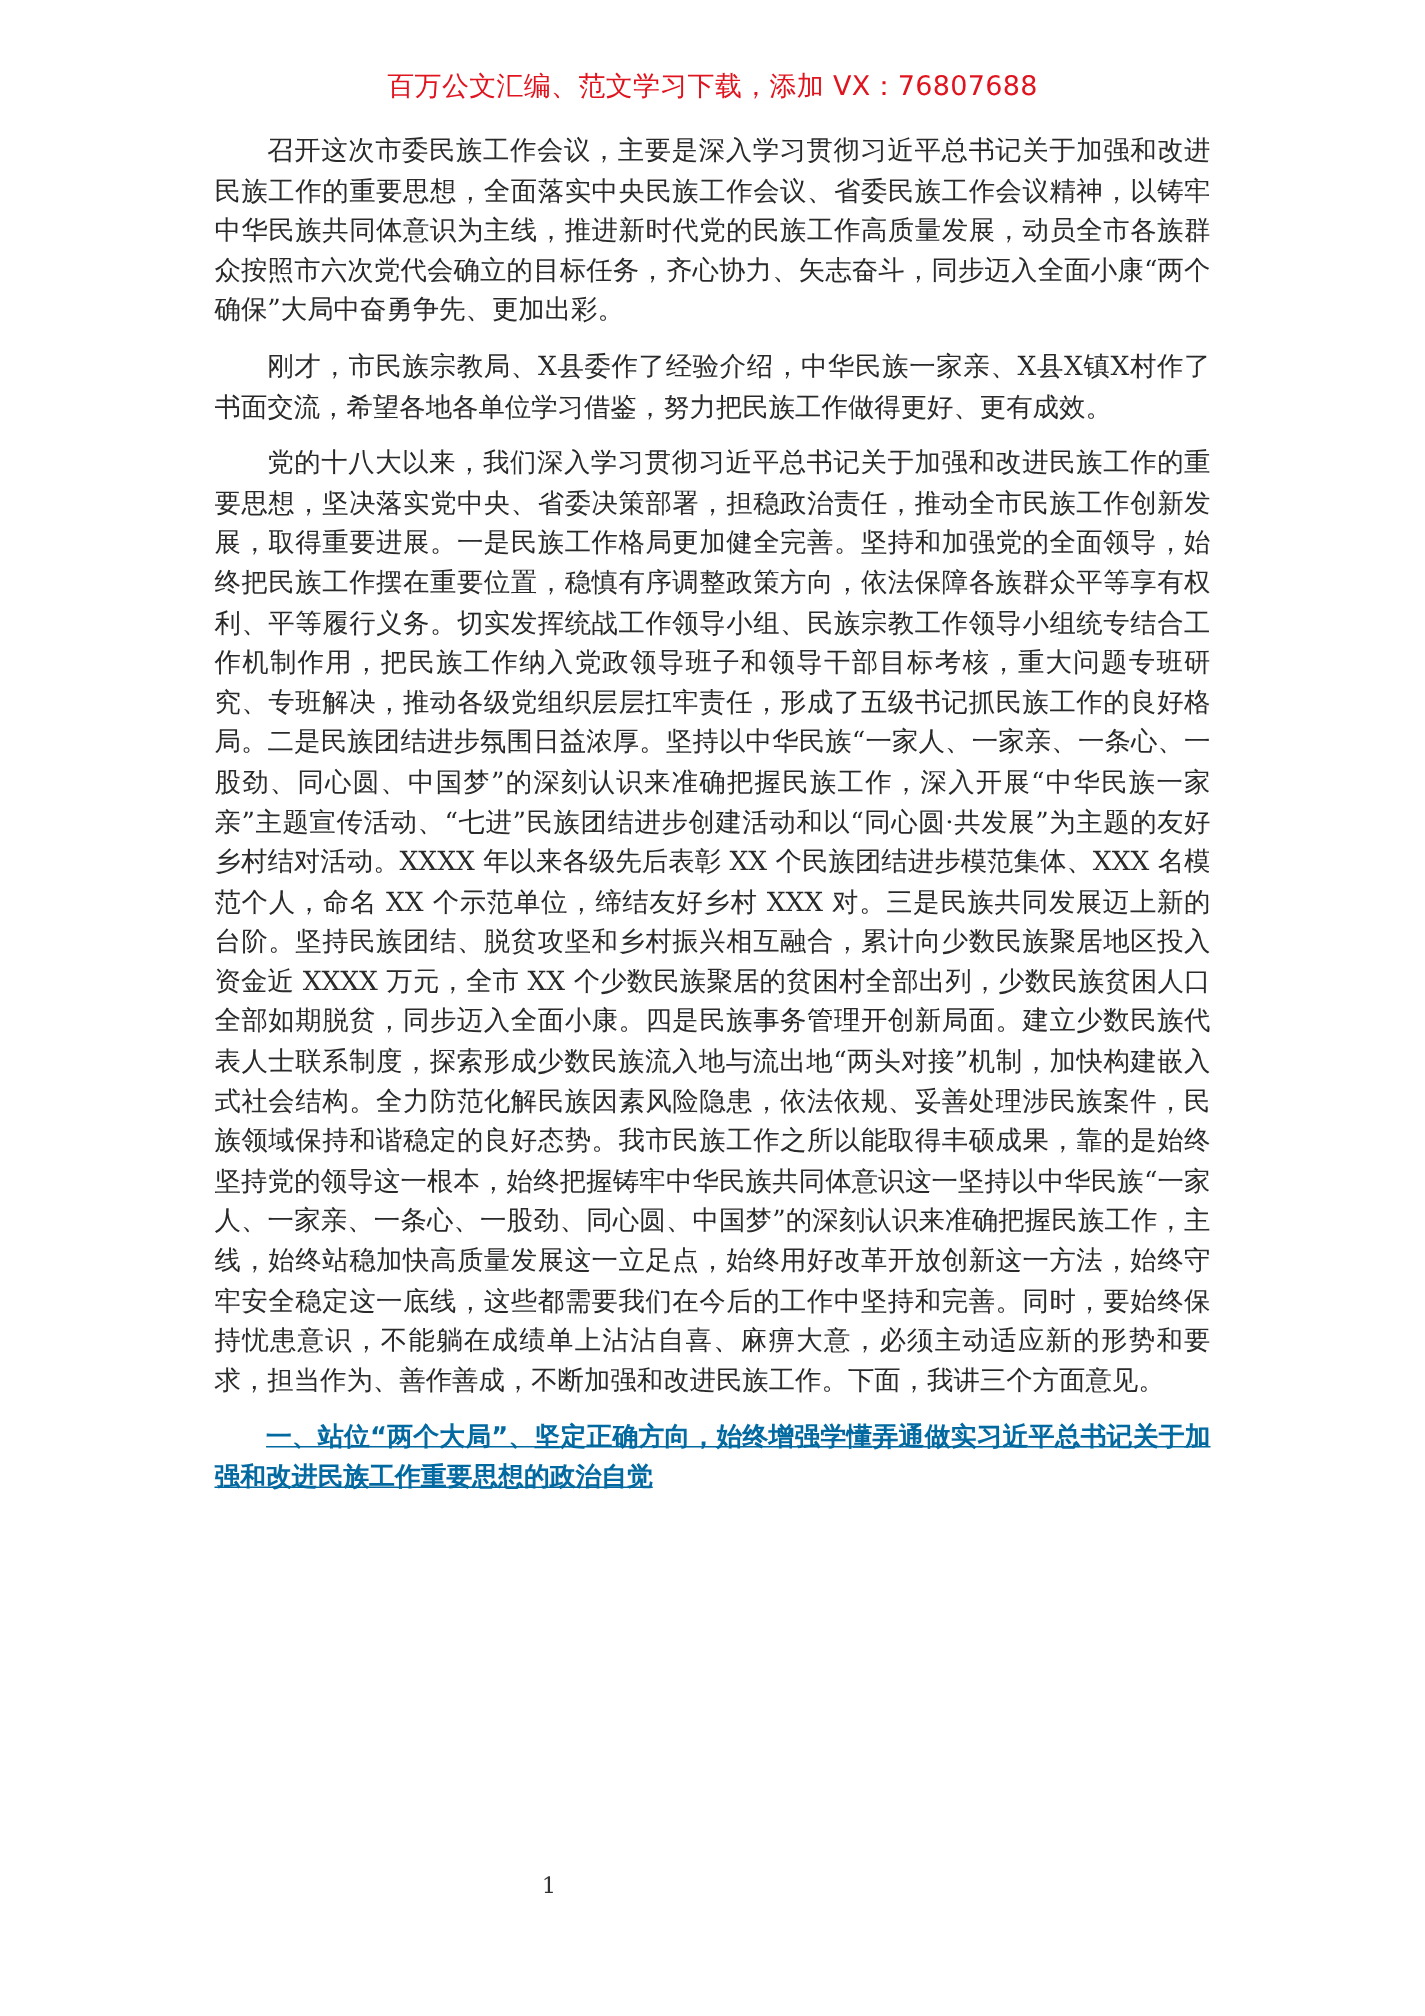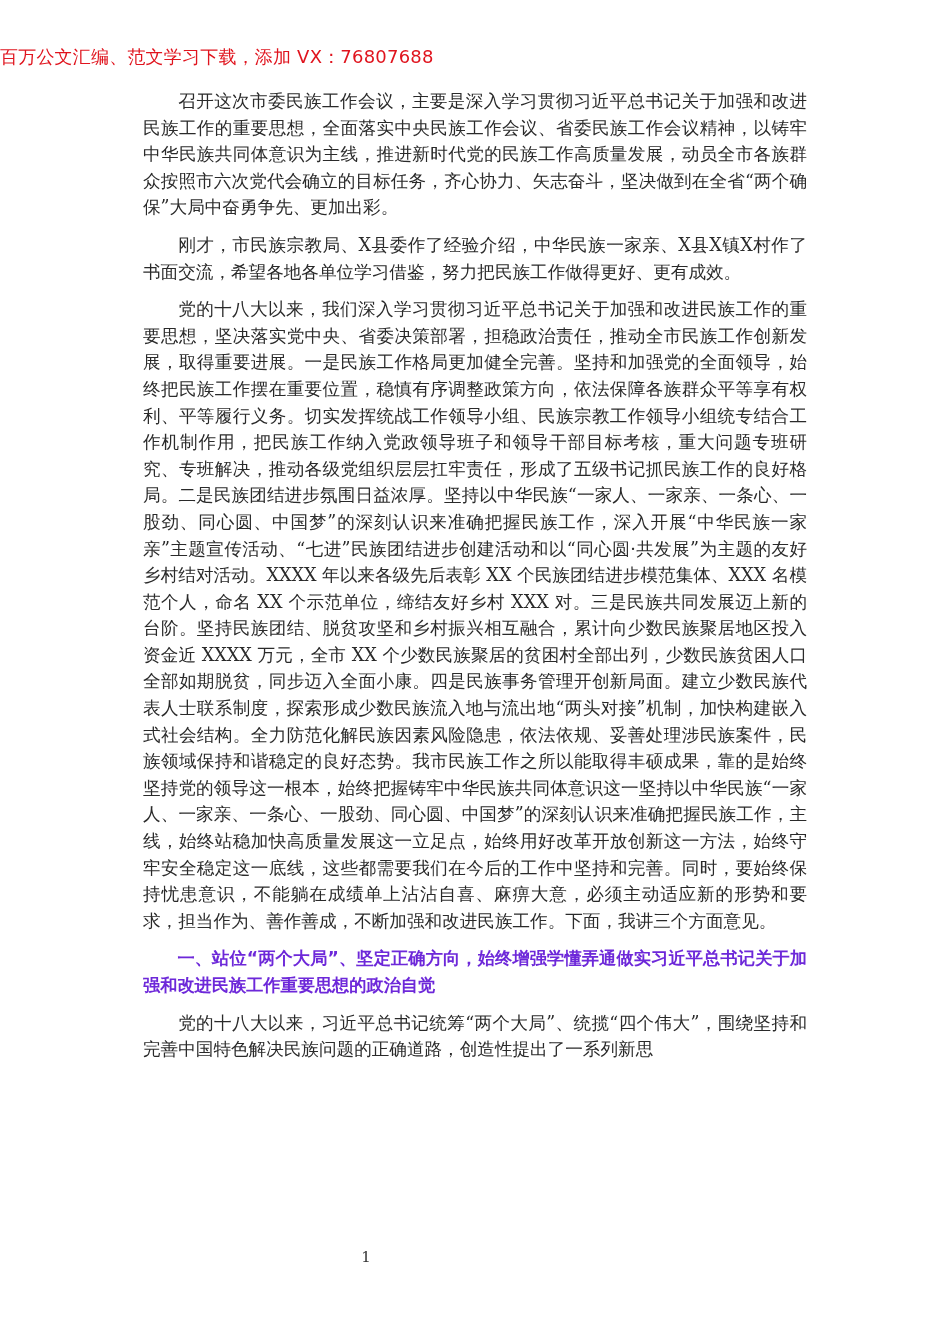--- a/index.html
+++ b/index.html
@@ -1,43 +1,42 @@
 <!DOCTYPE html>
 <html><head>
 <meta charset="utf-8">
 <style>
   html, body { margin: 0; padding: 0; background: #ffffff; }
   body { width: 950px; height: 1344px; position: relative; overflow: hidden; }
   .page { position: absolute; left: 0; top: 0; width: 950px; height: 1344px; background: #ffffff; }
   .header {
-    position: absolute; left: 0; top: 45px; width: 950px; 
+    position: absolute; left: 0; top: 45px; width: 950px; text-align: center;
     color: #e0141e; font-family: "DejaVu Sans", sans-serif; font-size: 18px; letter-spacing: 0.2px;
   }
   .body {
     position: absolute; left: 143px; top: 88px; width: 664px;
     font-family: "DejaVu Serif", serif; font-size: 17.6px; color: #2a2a2a;
     line-height: 26.6px; text-align: justify;
   }
   .body p { margin: 0 0 11px 0; }
   .salute { margin-bottom: 12px !important; }
   .indent { text-indent: 2em; }
-  .heading { font-weight: bold; font-family: "DejaVu Sans", sans-serif; font-size: 17.2px; color: #6d28d9; }
+  .heading { font-weight: bold; font-family: "DejaVu Sans", sans-serif; font-size: 17.2px; color: #0369a1; text-decoration: underline; }
   .page-number {
     position: absolute; left: 360px; top: 1248px; width: 12px; text-align: center;
     font-family: "DejaVu Serif", serif; font-size: 15px; color: #333;
   }
 </style>
 </head>
 <body>
 
 <div class="page">
   <div class="header">百万公文汇编、范文学习下载，添加 VX：76807688</div>
 
   <div class="body">
-    <p class="indent">召开这次市委民族工作会议，主要是深入学习贯彻习近平总书记关于加强和改进民族工作的重要思想，全面落实中央民族工作会议、省委民族工作会议精神，以铸牢中华民族共同体意识为主线，推进新时代党的民族工作高质量发展，动员全市各族群众按照市六次党代会确立的目标任务，齐心协力、矢志奋斗，坚决做到在全省“两个确保”大局中奋勇争先、更加出彩。</p>
+    <p class="indent">召开这次市委民族工作会议，主要是深入学习贯彻习近平总书记关于加强和改进民族工作的重要思想，全面落实中央民族工作会议、省委民族工作会议精神，以铸牢中华民族共同体意识为主线，推进新时代党的民族工作高质量发展，动员全市各族群众按照市六次党代会确立的目标任务，齐心协力、矢志奋斗，同步迈入全面小康“两个确保”大局中奋勇争先、更加出彩。</p>
     <p class="indent">刚才，市民族宗教局、X县委作了经验介绍，中华民族一家亲、X县X镇X村作了书面交流，希望各地各单位学习借鉴，努力把民族工作做得更好、更有成效。</p>
     <p class="indent">党的十八大以来，我们深入学习贯彻习近平总书记关于加强和改进民族工作的重要思想，坚决落实党中央、省委决策部署，担稳政治责任，推动全市民族工作创新发展，取得重要进展。一是民族工作格局更加健全完善。坚持和加强党的全面领导，始终把民族工作摆在重要位置，稳慎有序调整政策方向，依法保障各族群众平等享有权利、平等履行义务。切实发挥统战工作领导小组、民族宗教工作领导小组统专结合工作机制作用，把民族工作纳入党政领导班子和领导干部目标考核，重大问题专班研究、专班解决，推动各级党组织层层扛牢责任，形成了五级书记抓民族工作的良好格局。二是民族团结进步氛围日益浓厚。坚持以中华民族“一家人、一家亲、一条心、一股劲、同心圆、中国梦”的深刻认识来准确把握民族工作，深入开展“中华民族一家亲”主题宣传活动、“七进”民族团结进步创建活动和以“同心圆·共发展”为主题的友好乡村结对活动。XXXX 年以来各级先后表彰 XX 个民族团结进步模范集体、XXX 名模范个人，命名 XX 个示范单位，缔结友好乡村 XXX 对。三是民族共同发展迈上新的台阶。坚持民族团结、脱贫攻坚和乡村振兴相互融合，累计向少数民族聚居地区投入资金近 XXXX 万元，全市 XX 个少数民族聚居的贫困村全部出列，少数民族贫困人口全部如期脱贫，同步迈入全面小康。四是民族事务管理开创新局面。建立少数民族代表人士联系制度，探索形成少数民族流入地与流出地“两头对接”机制，加快构建嵌入式社会结构。全力防范化解民族因素风险隐患，依法依规、妥善处理涉民族案件，民族领域保持和谐稳定的良好态势。我市民族工作之所以能取得丰硕成果，靠的是始终坚持党的领导这一根本，始终把握铸牢中华民族共同体意识这一坚持以中华民族“一家人、一家亲、一条心、一股劲、同心圆、中国梦”的深刻认识来准确把握民族工作，主线，始终站稳加快高质量发展这一立足点，始终用好改革开放创新这一方法，始终守牢安全稳定这一底线，这些都需要我们在今后的工作中坚持和完善。同时，要始终保持忧患意识，不能躺在成绩单上沾沾自喜、麻痹大意，必须主动适应新的形势和要求，担当作为、善作善成，不断加强和改进民族工作。下面，我讲三个方面意见。</p>
     <p class="indent heading">一、站位“两个大局”、坚定正确方向，始终增强学懂弄通做实习近平总书记关于加强和改进民族工作重要思想的政治自觉</p>
-    <p class="indent">党的十八大以来，习近平总书记统筹“两个大局”、统揽“四个伟大”，围绕坚持和完善中国特色解决民族问题的正确道路，创造性提出了一系列新思</p>
   </div>
 
   <div class="page-number">1</div>
 </div>
 
 </body></html>

